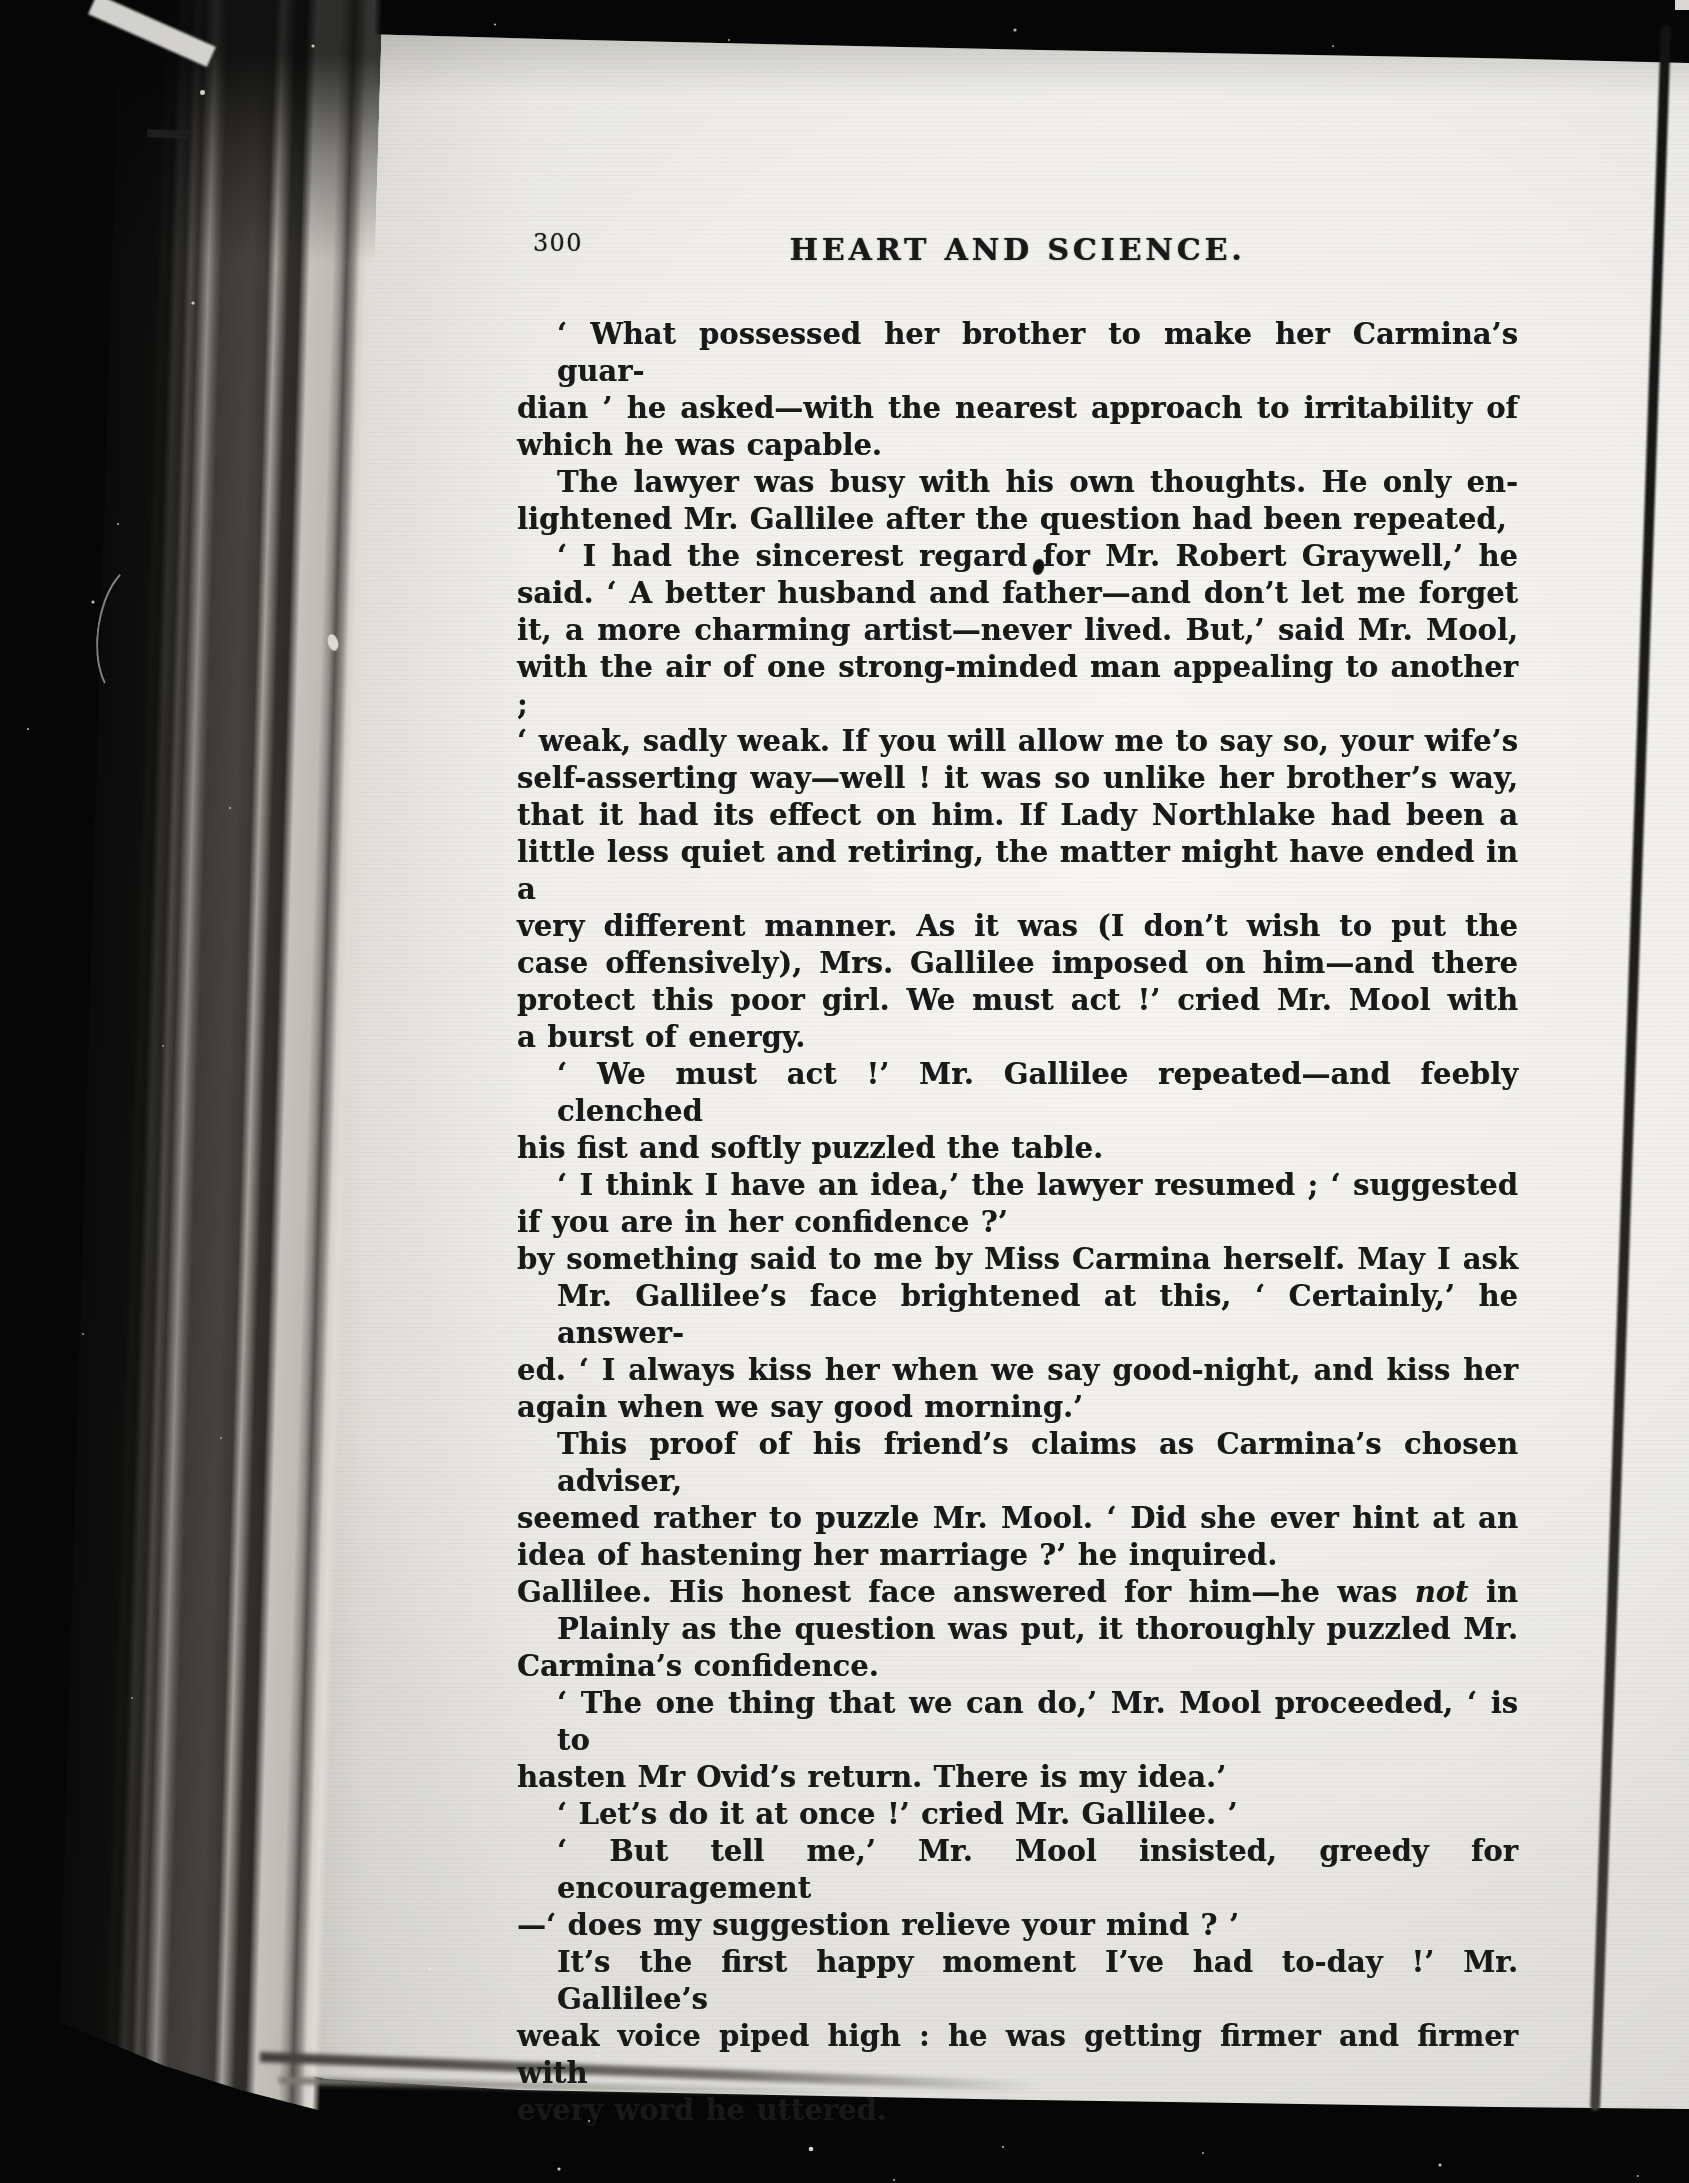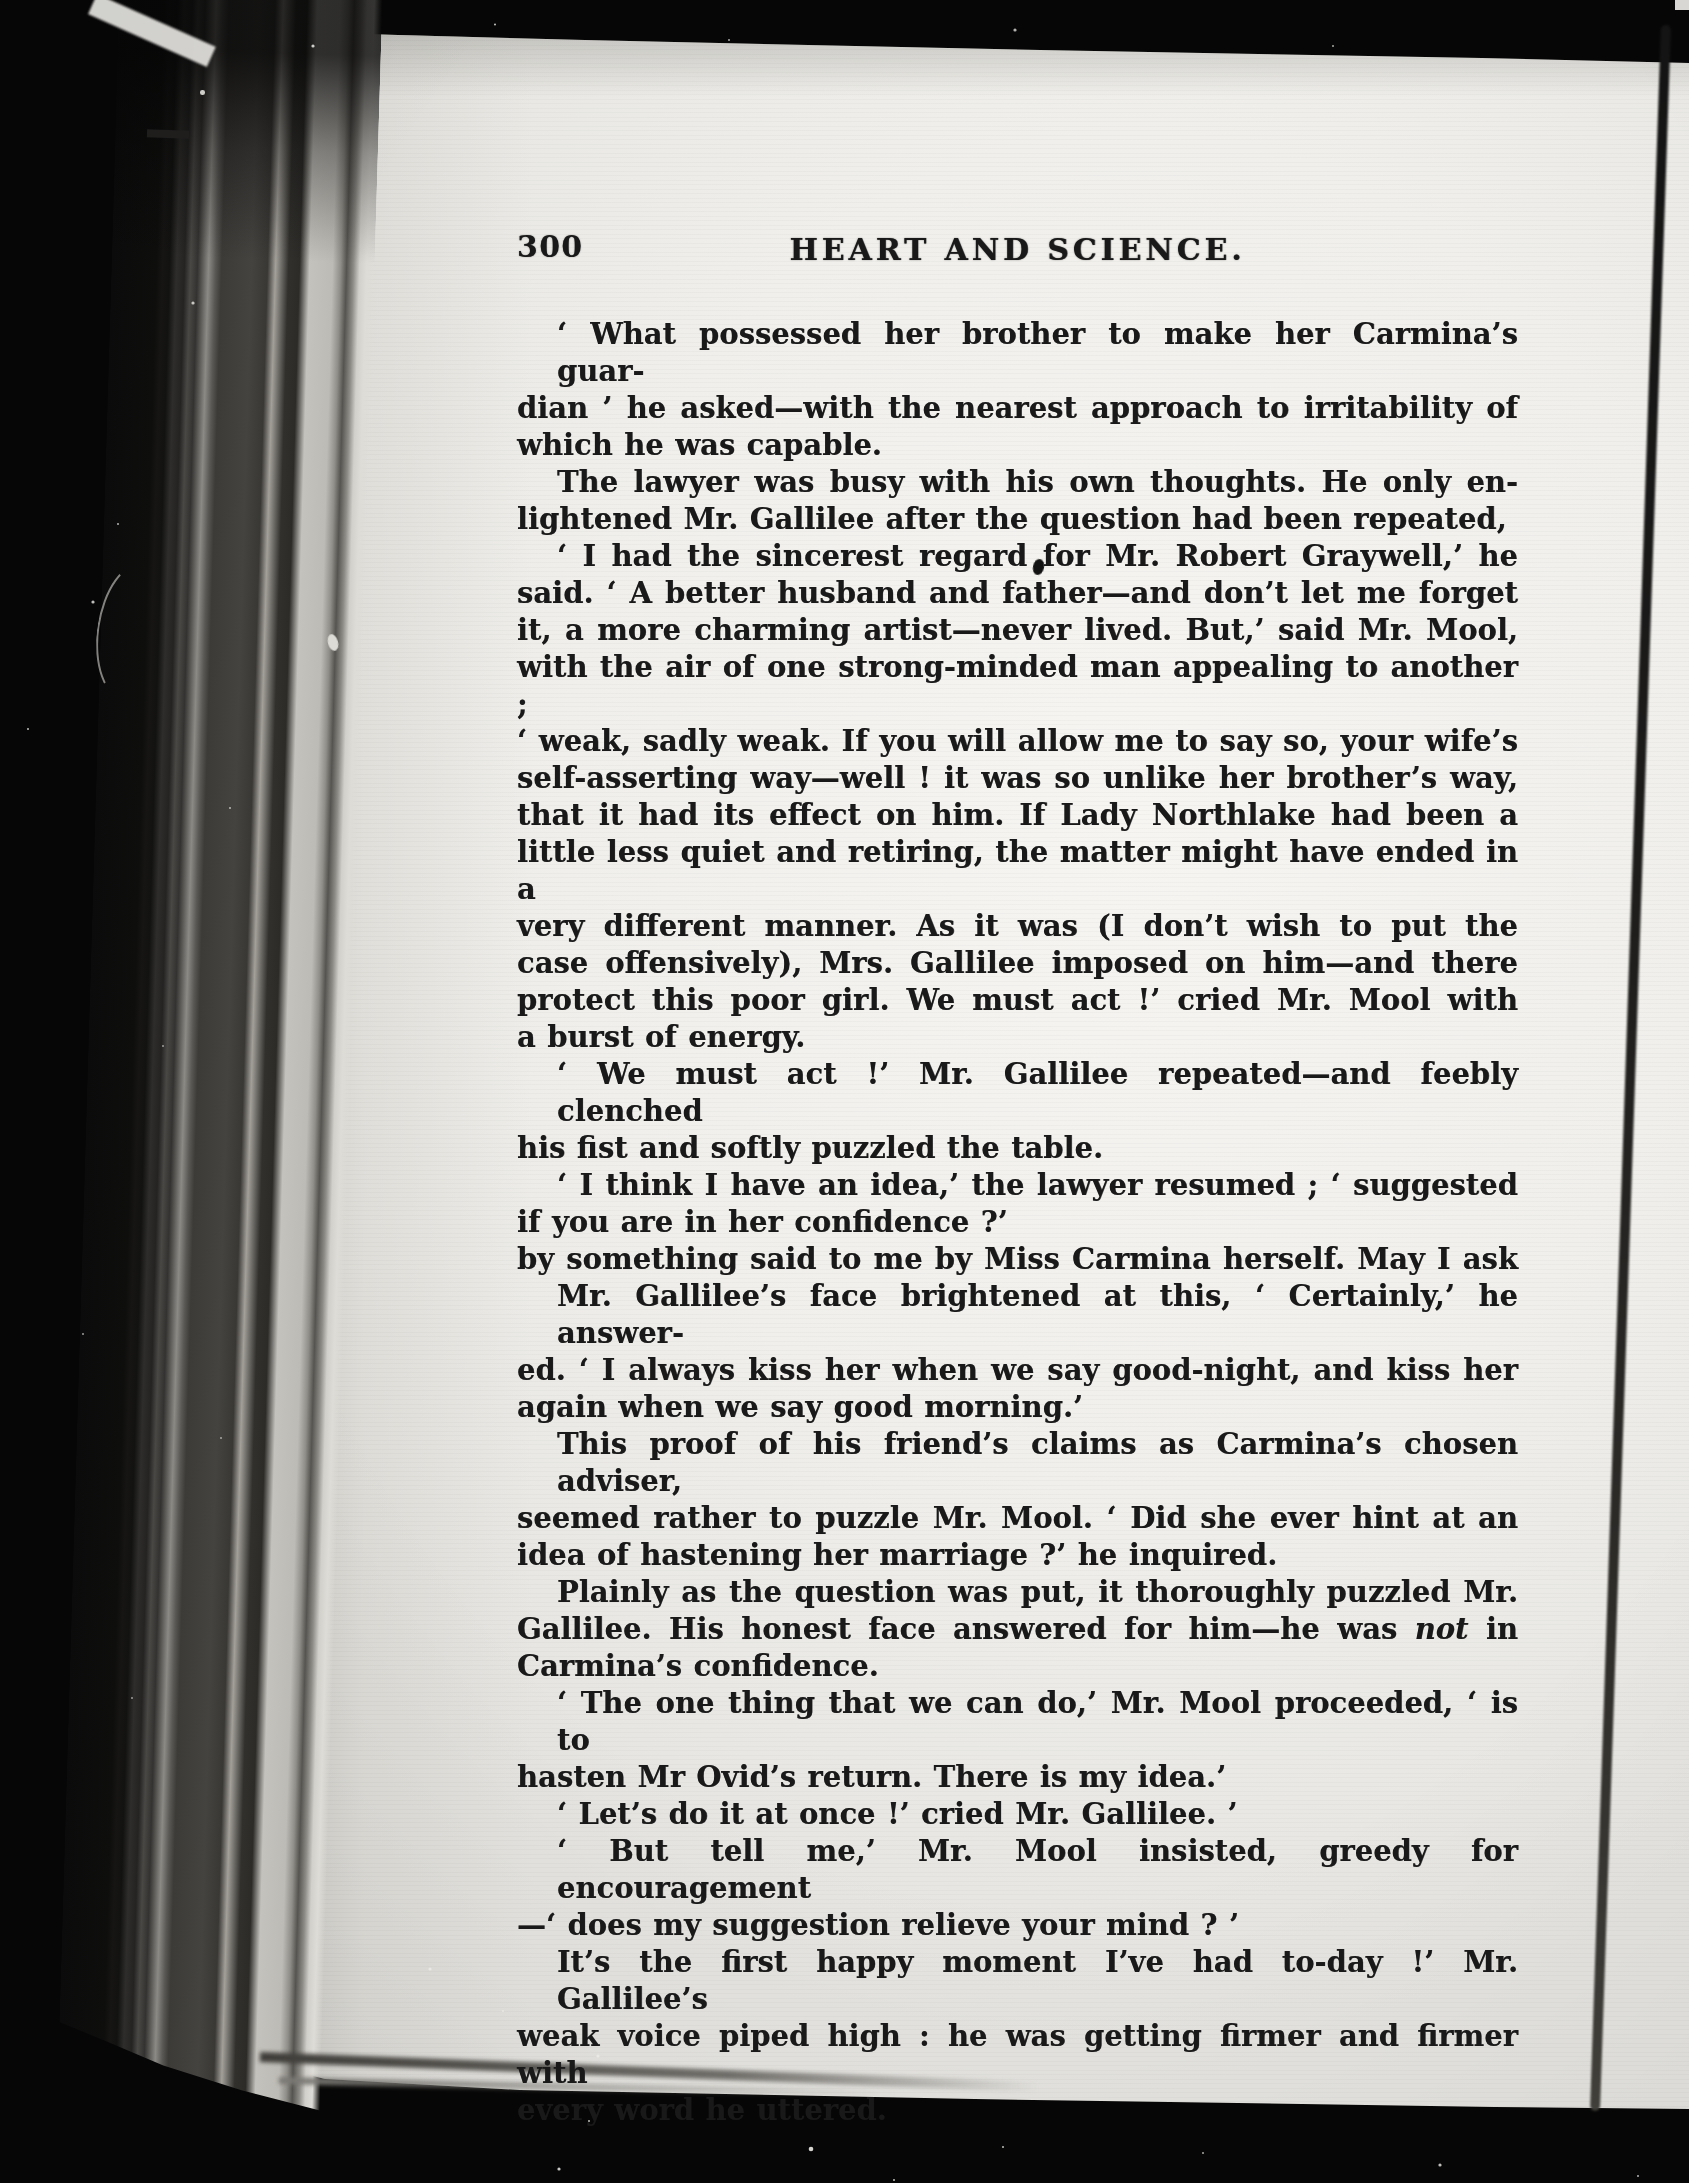--- a/index.html
+++ b/index.html
@@ -86,21 +86,21 @@
       429px 1968px 0 0.6px rgba(236,235,230,.85), 502px 2010px 0 0 rgba(236,235,230,.8),
       597px 2055px 0 0.6px rgba(236,235,230,.85), 588px 2120px 0 0 rgba(236,235,230,.8),
       810px 2148px 0 1.3px rgba(236,235,230,.9), 558px 2168px 0 0.6px rgba(236,235,230,.85),
       1002px 2146px 0 0 rgba(236,235,230,.8), 1202px 2152px 0 0 rgba(236,235,230,.7),
       1439px 2164px 0 0.6px rgba(236,235,230,.8), 1637px 2175px 0 0 rgba(236,235,230,.75),
       893px 2179px 0 0 rgba(236,235,230,.8);}
 
   
   .content{position:absolute;left:517px;top:0;width:1001px;color:#191919;}
   .page-head{position:absolute;top:229px;left:0;width:100%;height:36px;}
-  .page-num{position:absolute;left:0;top:0;font-size:30px;font-weight:700;
+  .page-num{position:absolute;left:16px;top:0;font-size:24px;font-weight:400;
     letter-spacing:1.3px;text-shadow:0 0 1.3px rgba(20,20,20,.55);}
   .running-head{position:absolute;left:50%;transform:translateX(-50%);top:2.6px;
     font-size:30px;font-weight:700;letter-spacing:3.9px;white-space:nowrap;
     text-shadow:0.6px 0 0 rgba(20,20,20,.5),0 0 1.6px rgba(20,20,20,.5);}
   .text-block{position:absolute;left:0;top:316px;width:100%;
     font-size:29px;line-height:37px;word-spacing:1.3px;
     text-shadow:0.3px 0.3px 0.6px rgba(25,25,25,.55);}
   .para{margin:0;font-weight:bold;}
   .line{text-align:justify;text-align-last:justify;white-space:normal;}
   .line.last{text-align-last:left;}
@@ -166,22 +166,22 @@
           <div class="line first">Mr. Gallilee’s face brightened at this, ‘ Certainly,’ he answer-</div>
           <div class="line">ed.  ‘ I always kiss her when we say good-night, and kiss her</div>
           <div class="line last">again when we say good morning.’</div>
         </div>
         <div class="para">
           <div class="line first">This proof of his friend’s claims as Carmina’s chosen adviser,</div>
           <div class="line">seemed rather to puzzle Mr. Mool.  ‘ Did she ever hint at an</div>
           <div class="line last">idea of hastening her marriage ?’ he inquired.</div>
         </div>
         <div class="para">
+          <div class="line">Gallilee.  His honest face answered for him—he was <i>not</i> in</div>
           <div class="line first">Plainly as the question was put, it thoroughly puzzled Mr.</div>
-          <div class="line">Gallilee.  His honest face answered for him—he was <i>not</i> in</div>
           <div class="line last">Carmina’s confidence.</div>
         </div>
         <div class="para">
           <div class="line first">‘ The one thing that we can do,’ Mr. Mool proceeded, ‘ is to</div>
           <div class="line last">hasten Mr Ovid’s return.  There is my idea.’</div>
         </div>
         <div class="para">
           <div class="line first last">‘ Let’s do it at once !’ cried Mr. Gallilee. ’</div>
         </div>
         <div class="para">

